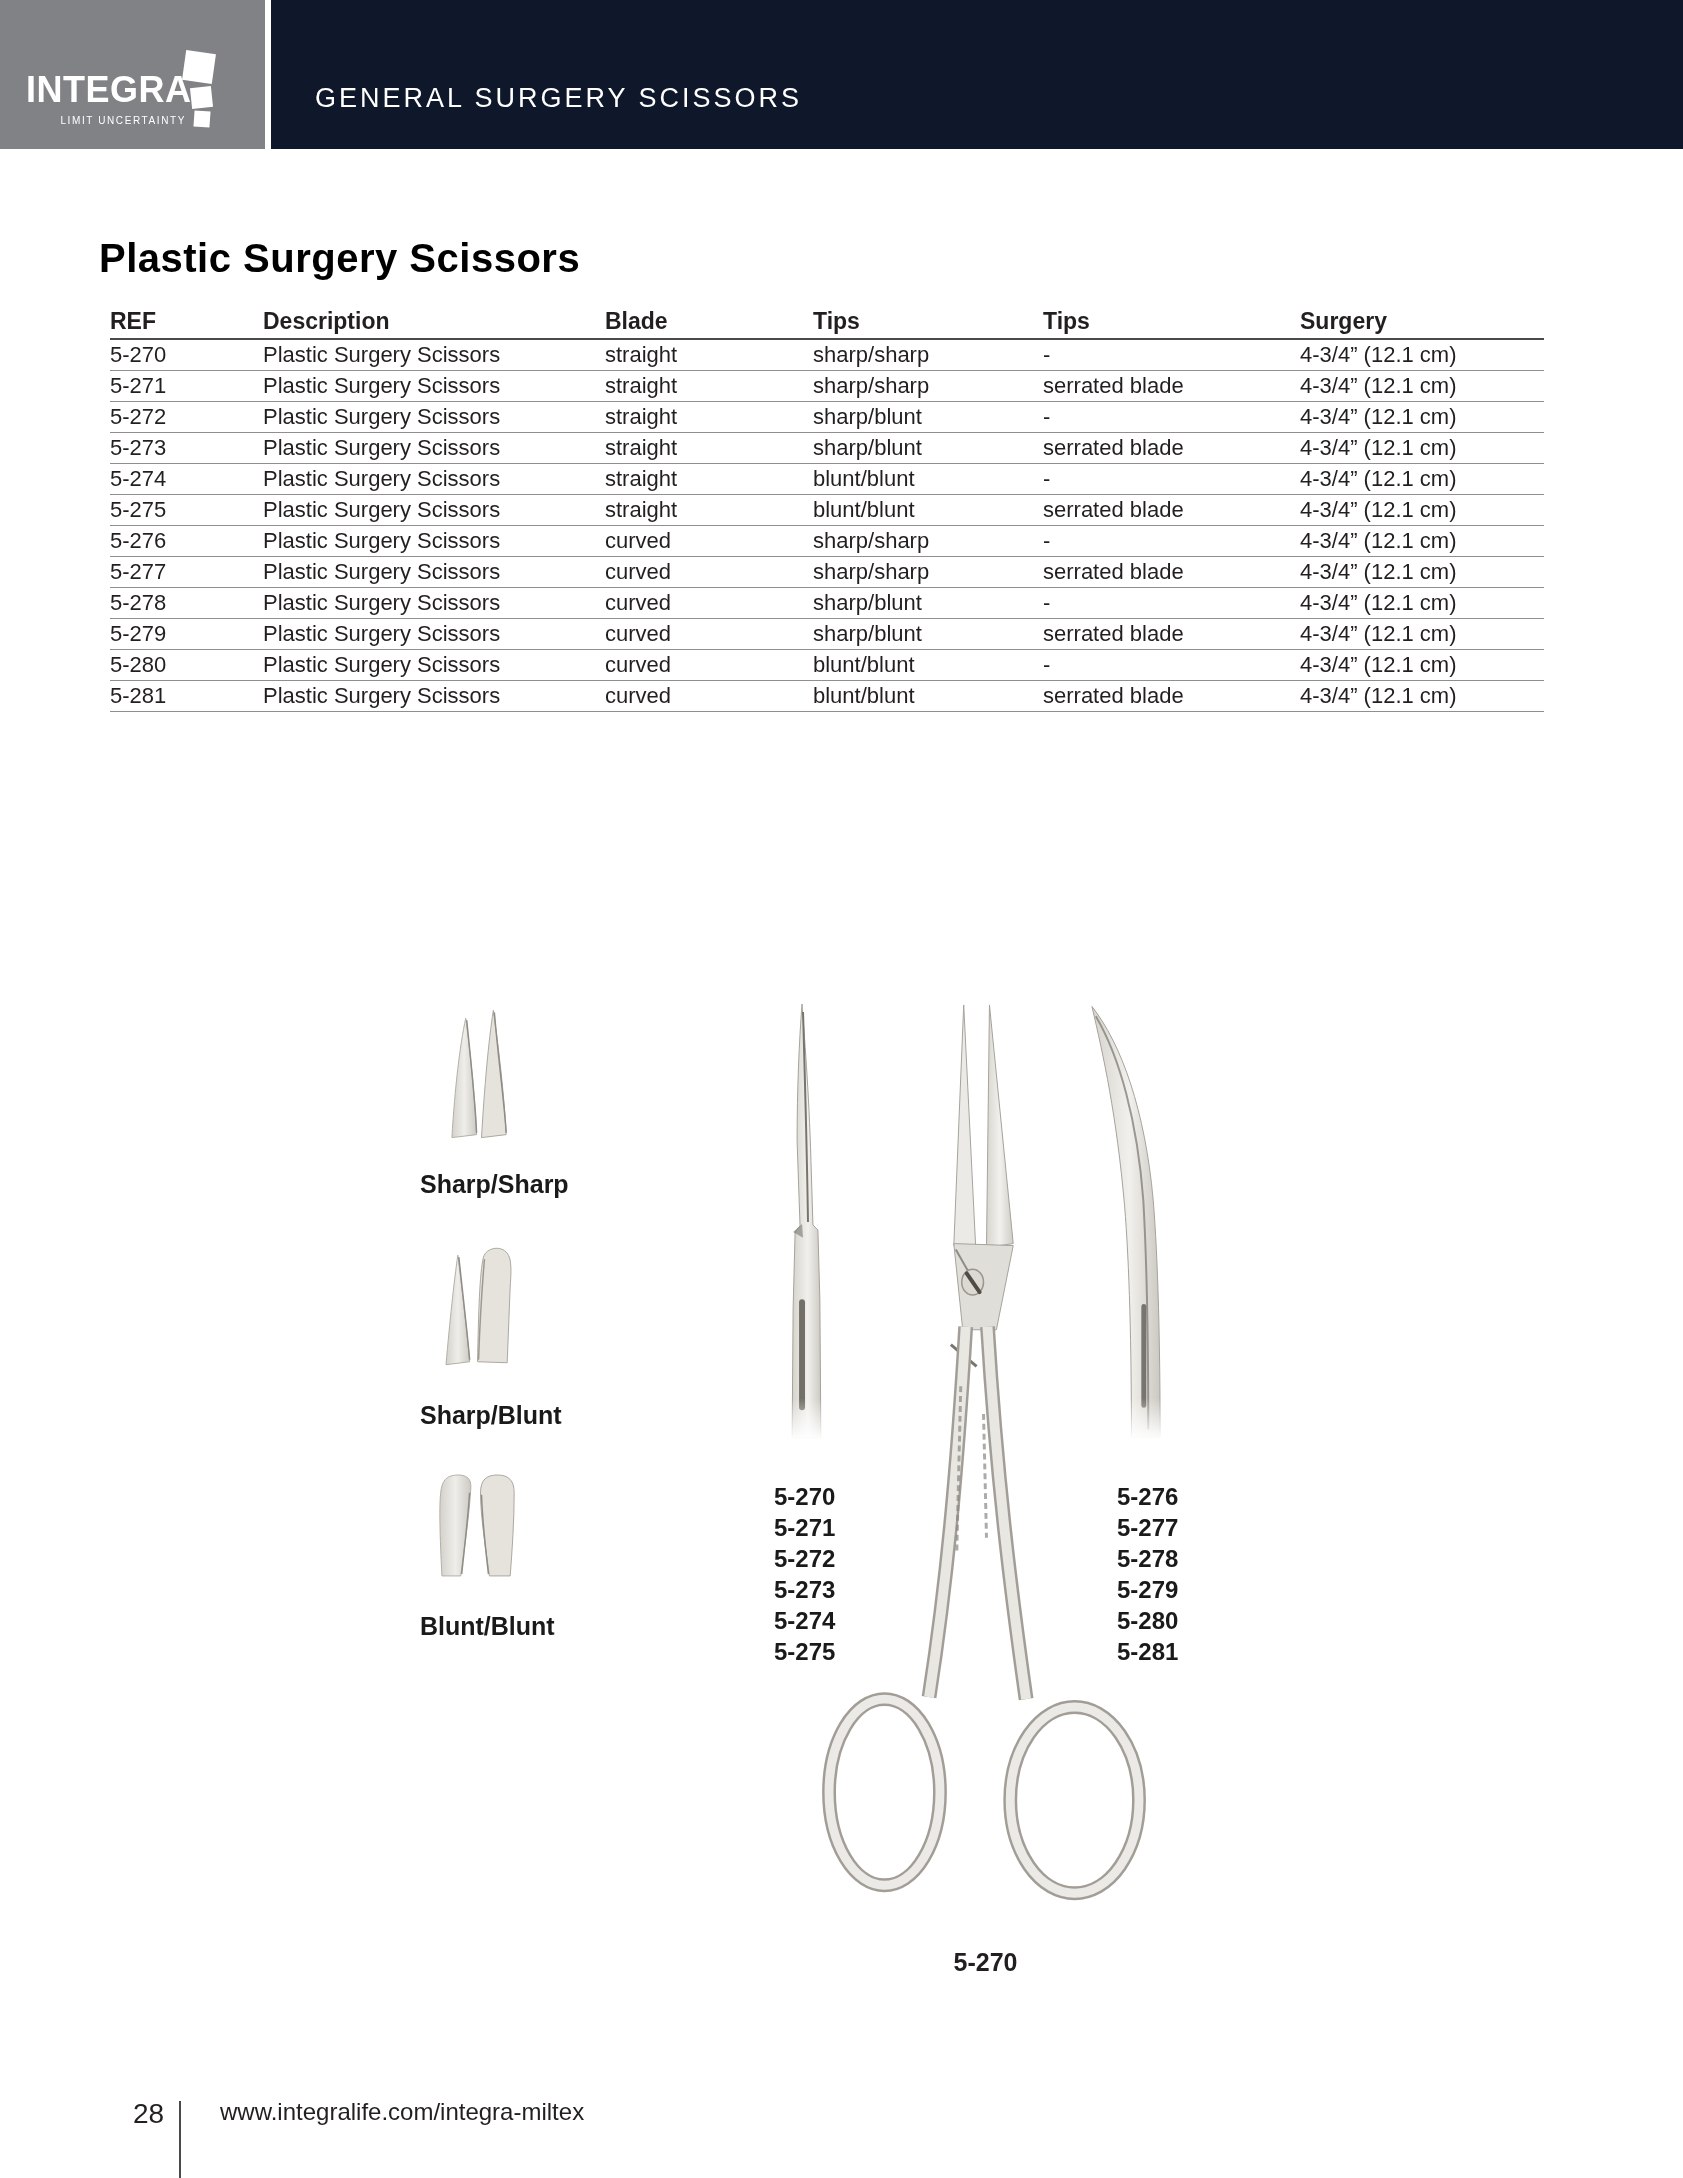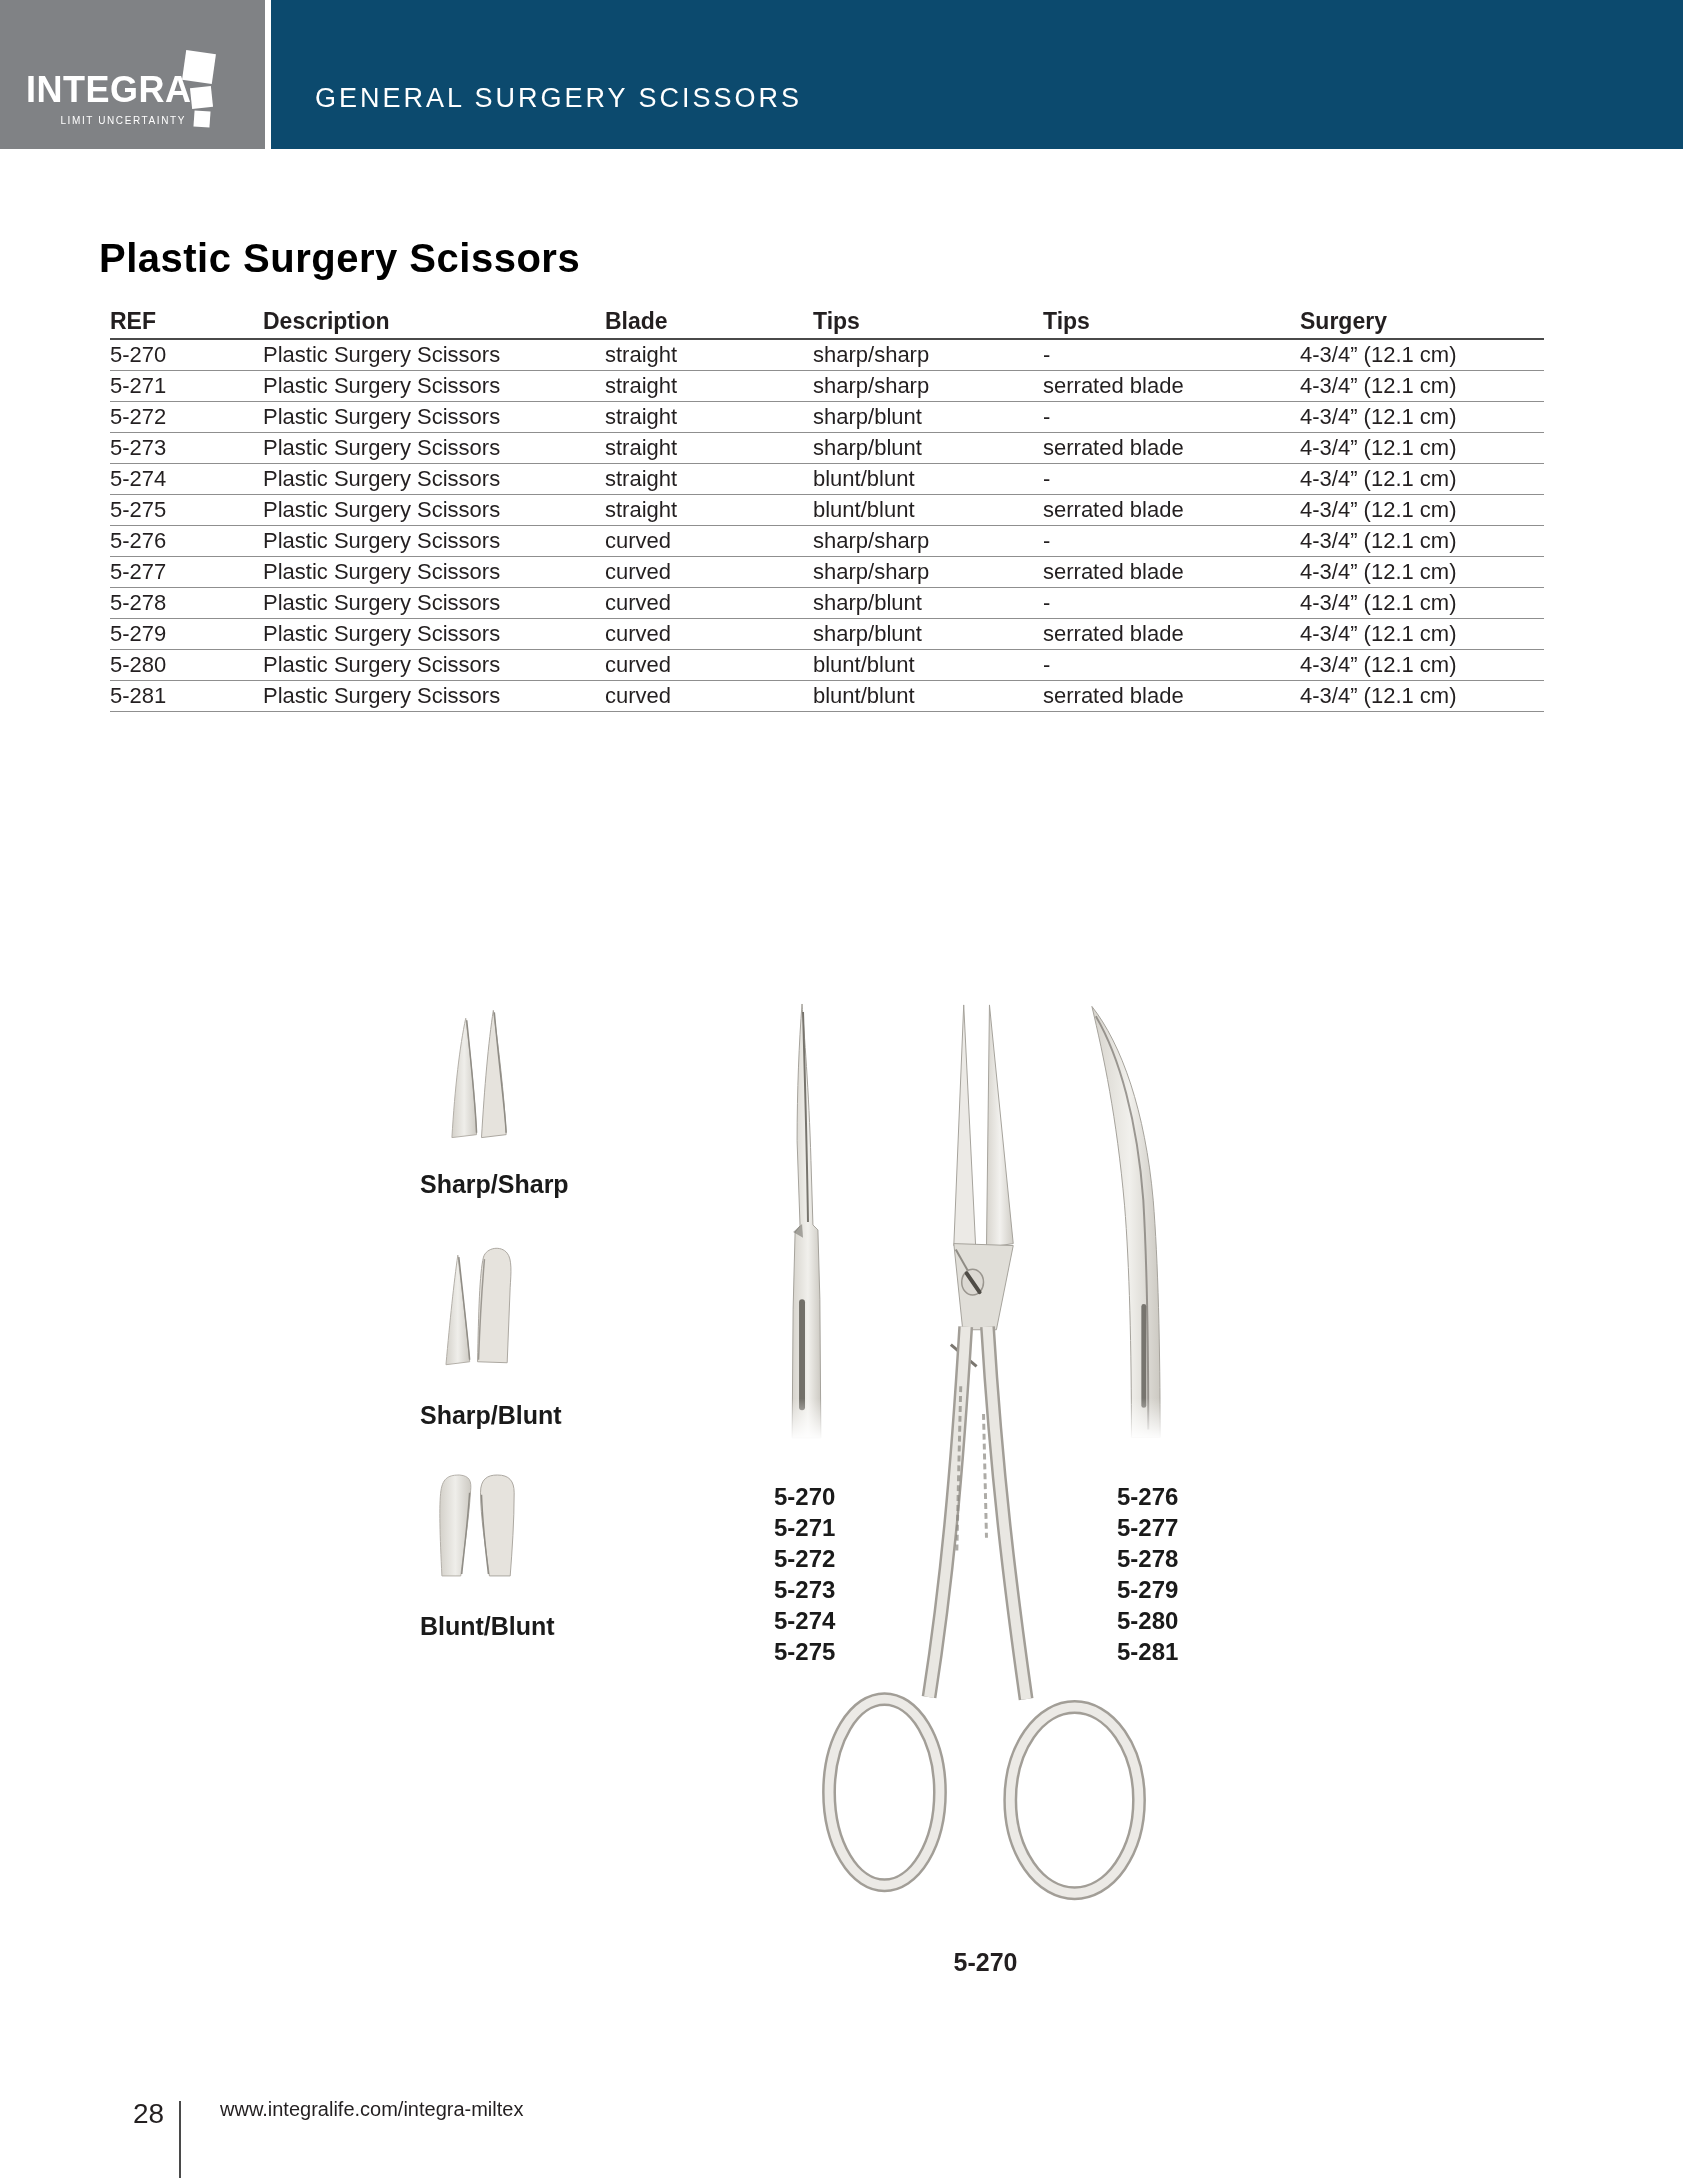--- a/index.html
+++ b/index.html
@@ -4,21 +4,21 @@
 <style>
   html,body { margin:0; padding:0; background:#ffffff; }
   .page {
     position:relative; width:1683px; height:2178px; background:#ffffff;
     font-family:"Liberation Sans", sans-serif; color:#231f20; overflow:hidden;
   }
   .abs { position:absolute; }
 
   
   .header-gray  { left:0; top:0; width:265px; height:149px; background:#808285; }
-  .header-green { left:271px; top:0; width:1412px; height:149px; background:#0c4a6e; }
+  .header-green { left:271px; top:0; width:1412px; height:149px; background:#0f172a; }
   .banner-title { left:315px; top:83px; font-size:27px; letter-spacing:3px; color:#ffffff; font-weight:400; white-space:nowrap; }
   .logo-word    { left:26px; top:69px; font-size:36px; font-weight:700; color:#ffffff; letter-spacing:0.5px; white-space:nowrap; }
   .logo-tagline { left:57px; top:115px; width:129px; text-align:right; font-size:10px; font-weight:400; letter-spacing:1.6px; color:#ffffff; white-space:nowrap; }
   .logo-squares { left:182px; top:48px; width:46px; height:89px; }
   .sq { position:absolute; background:#ffffff; }
   .sq1 { left:2px;  top:4px;  width:30px; height:30px; transform:rotate(8deg); }
   .sq2 { left:9px;  top:39px; width:21px; height:21px; transform:rotate(-6deg); }
   .sq3 { left:12px; top:63px; width:16px; height:16px; transform:rotate(4deg); }
 
   
@@ -35,21 +35,21 @@
 
   
   .fig-label { font-size:25px; font-weight:700; color:#1a1a1a; white-space:nowrap; }
   .ref-list  { width:79px; }
   .ref-item  { height:31px; font-size:24px; font-weight:700; color:#1a1a1a; }
   .caption   { left:926px; top:1948px; width:119px; text-align:center; font-size:25px; font-weight:700; }
 
   
   .footer-page { left:133px; top:2098px; font-size:28px; }
   .footer-rule { left:179px; top:2101px; width:2px; height:77px; background:#4a4a4a; }
-  .footer-url  { left:220px; top:2098px; font-size:20px; color:#231f20; text-decoration:none; }
+  .footer-url  { left:220px; top:2098px; font-size:24px; color:#231f20; text-decoration:none; }
 </style>
 </head>
 <body>
 
 <div class="page">
 
   <div class="abs header-gray">
     <div class="abs logo-word">INTEGRA.</div>
     <div class="abs logo-tagline">LIMIT UNCERTAINTY</div>
     <div class="abs logo-squares">

